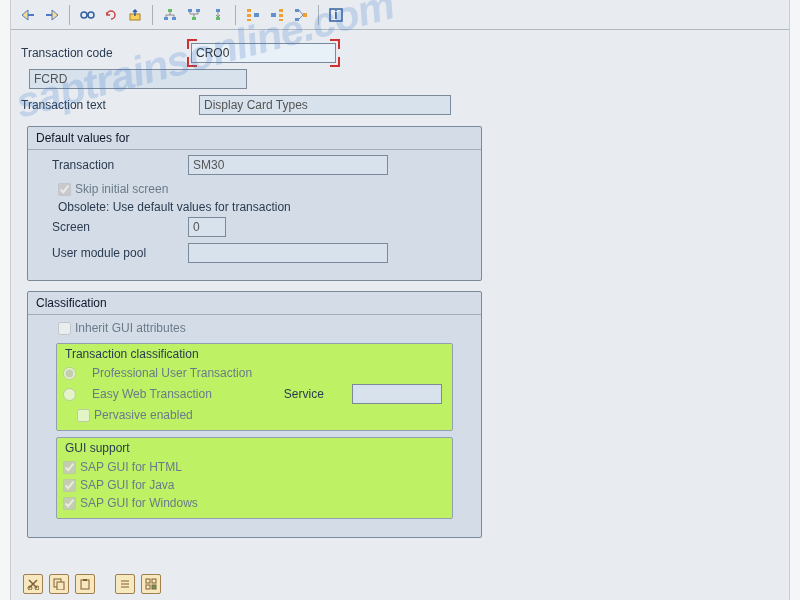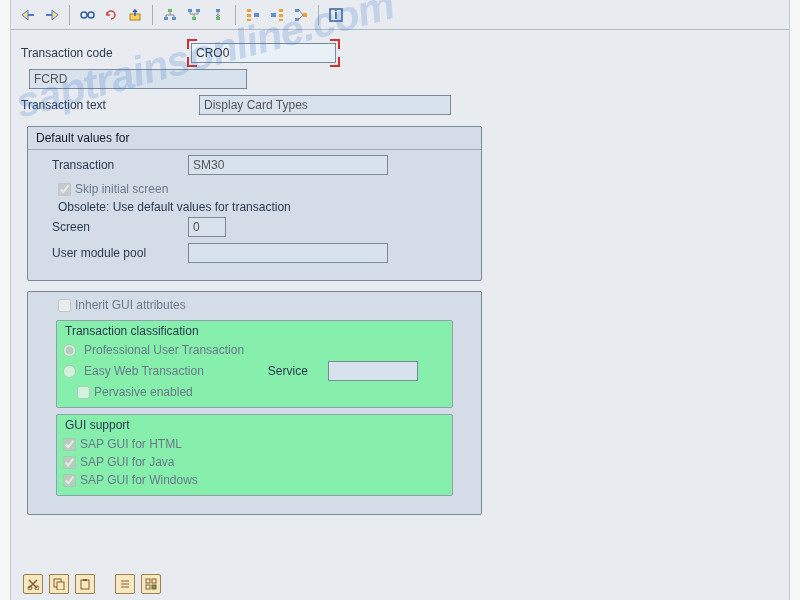--- a/index.html
+++ b/index.html
@@ -16,25 +16,25 @@
   .highlight-box { position: relative; }
   .corner { position: absolute; width: 10px; height: 10px; border: 2px solid #d03030; }
   .corner.tl { top: -4px; left: -4px; border-right: none; border-bottom: none; }
   .corner.tr { top: -4px; right: -4px; border-left: none; border-bottom: none; }
   .corner.bl { bottom: -4px; left: -4px; border-right: none; border-top: none; }
   .corner.br { bottom: -4px; right: -4px; border-left: none; border-top: none; }
   .group-box { border: 1px solid #7a8a9a; background: #d4dde7; margin: 10px 6px 6px 6px; border-radius: 2px; padding-bottom: 8px; width: 455px; }
   .group-box.wide { width: 455px; }
   .group-title { padding: 4px 8px; color: #0f172a; border-bottom: 1px solid #a0acb8; }
   .group-body { padding: 4px 24px; }
-  .sub-group { border: 1px solid #90a0b0; margin: 6px 4px; border-radius: 2px; background: #86efac; padding-bottom: 6px; }
+  .sub-group { border: 1px solid #90a0b0; margin: 6px 4px; border-radius: 2px; background: #bef264; padding-bottom: 6px; }
   .sub-title { padding: 3px 8px; color: #2a3b50; }
   .check-row { display: flex; align-items: center; padding: 2px 6px; color: #6a7a8a; gap: 0; }
   .check-row input[type=checkbox] { margin: 0 4px 0 0; }
-  .radio-row { display: flex; align-items: center; padding: 2px 6px; color: #6a7a8a; gap: 4px; }
+  .radio-row { display: flex; align-items: center; padding: 2px 6px; color: #6a7a8a; gap: 12px; }
   .radio-row input[type=radio] { margin: 0 4px 0 0; }
   .static-text { padding: 2px 6px; color: #2a3b50; }
   .indent { padding-left: 20px; }
   .bottom-toolbar { position: absolute; bottom: 6px; left: 12px; display: flex; gap: 6px; }
   .bot-btn { width: 20px; height: 20px; border: 1px solid #a08050; background: #f8e8c0; display: flex; align-items: center; justify-content: center; border-radius: 2px; }
   .watermark { position: absolute; top: 30px; left: 10px; font-size: 42px; color: rgba(60,120,200,0.22); font-weight: bold; transform: rotate(-15deg); pointer-events: none; font-style: italic; letter-spacing: -1px; z-index: 100; }
   svg { display: block; }
   .svc-label { color: #2a3b50; margin-left: 60px; margin-right: 8px; }
 </style>
 </head>
@@ -181,20 +181,21 @@
           <input class="field-input readonly" style="width: 38px;" readonly="" value="0">
         </div>
         <div class="field-row">
           <div class="field-label" style="width:128px">User module pool</div>
           <input class="field-input readonly" style="width: 200px;" readonly="" value="">
         </div>
       </div>
     </div>
 
     <div class="group-box wide">
+      <div class="group-title">Classification</div>
       <div class="group-body">
         <div class="check-row">
           <input type="checkbox" disabled="" style="">
           <span>Inherit GUI attributes</span>
         </div>
         <div class="sub-group">
           <div class="sub-title">Transaction classification</div>
           <div class="radio-row">
             <input type="radio" name="txclass" checked="" disabled="" style="">
             <span>Professional User Transaction</span>

